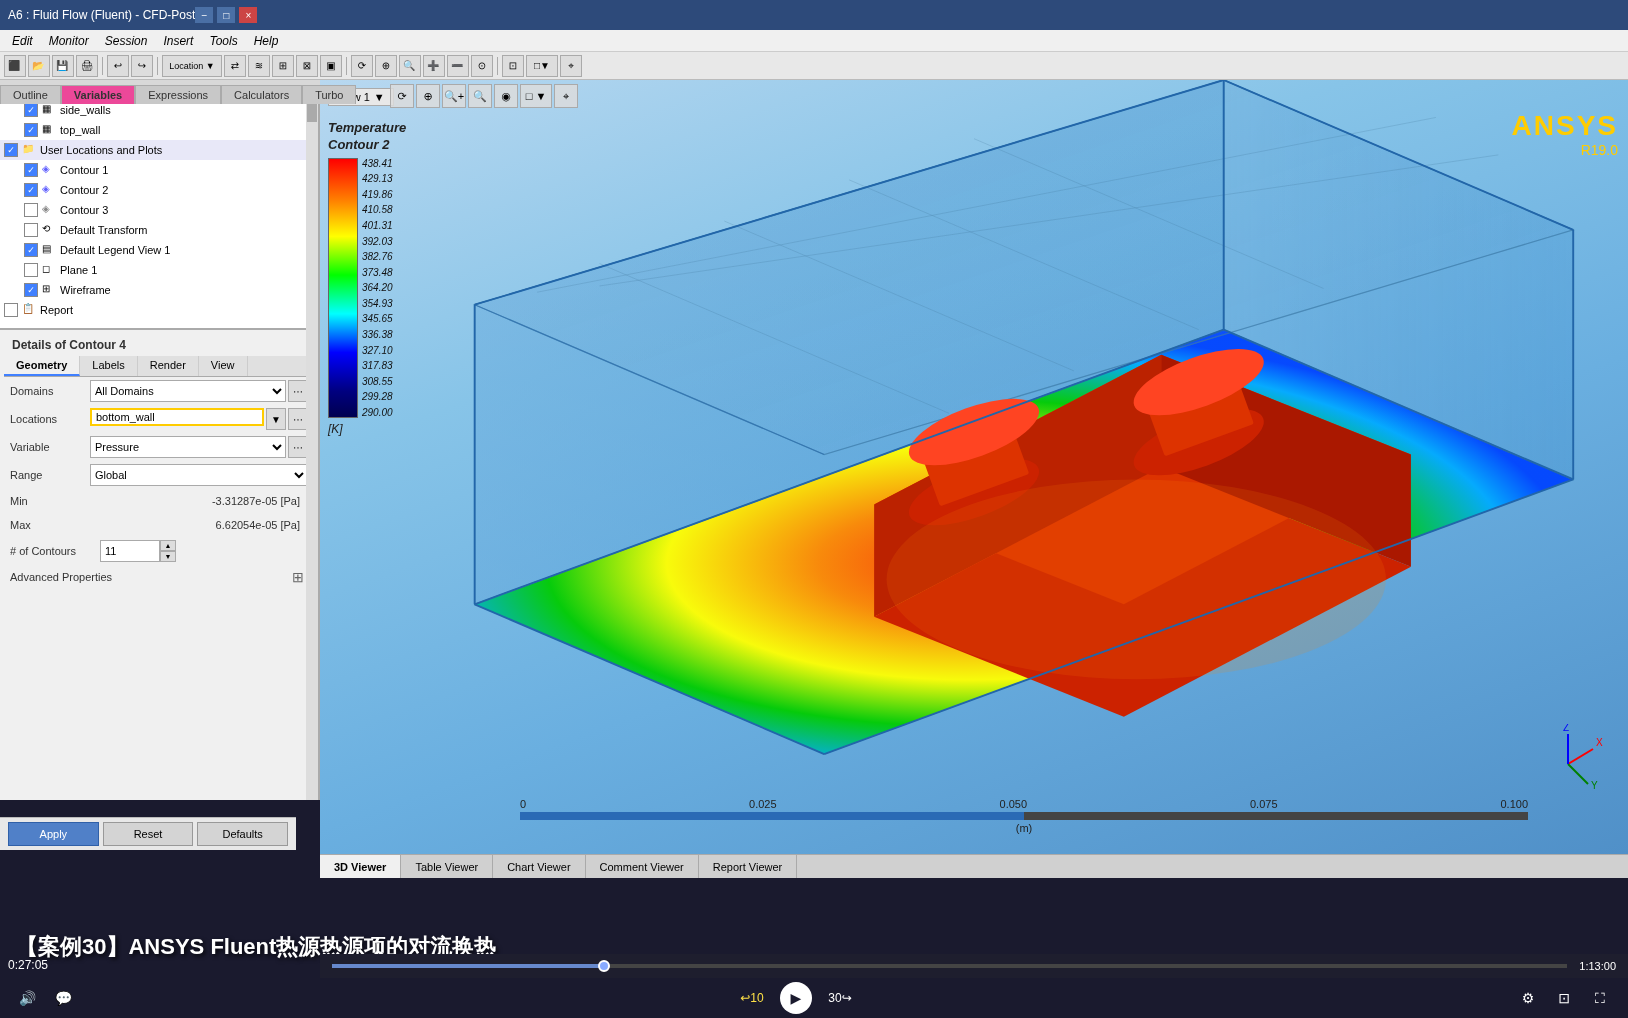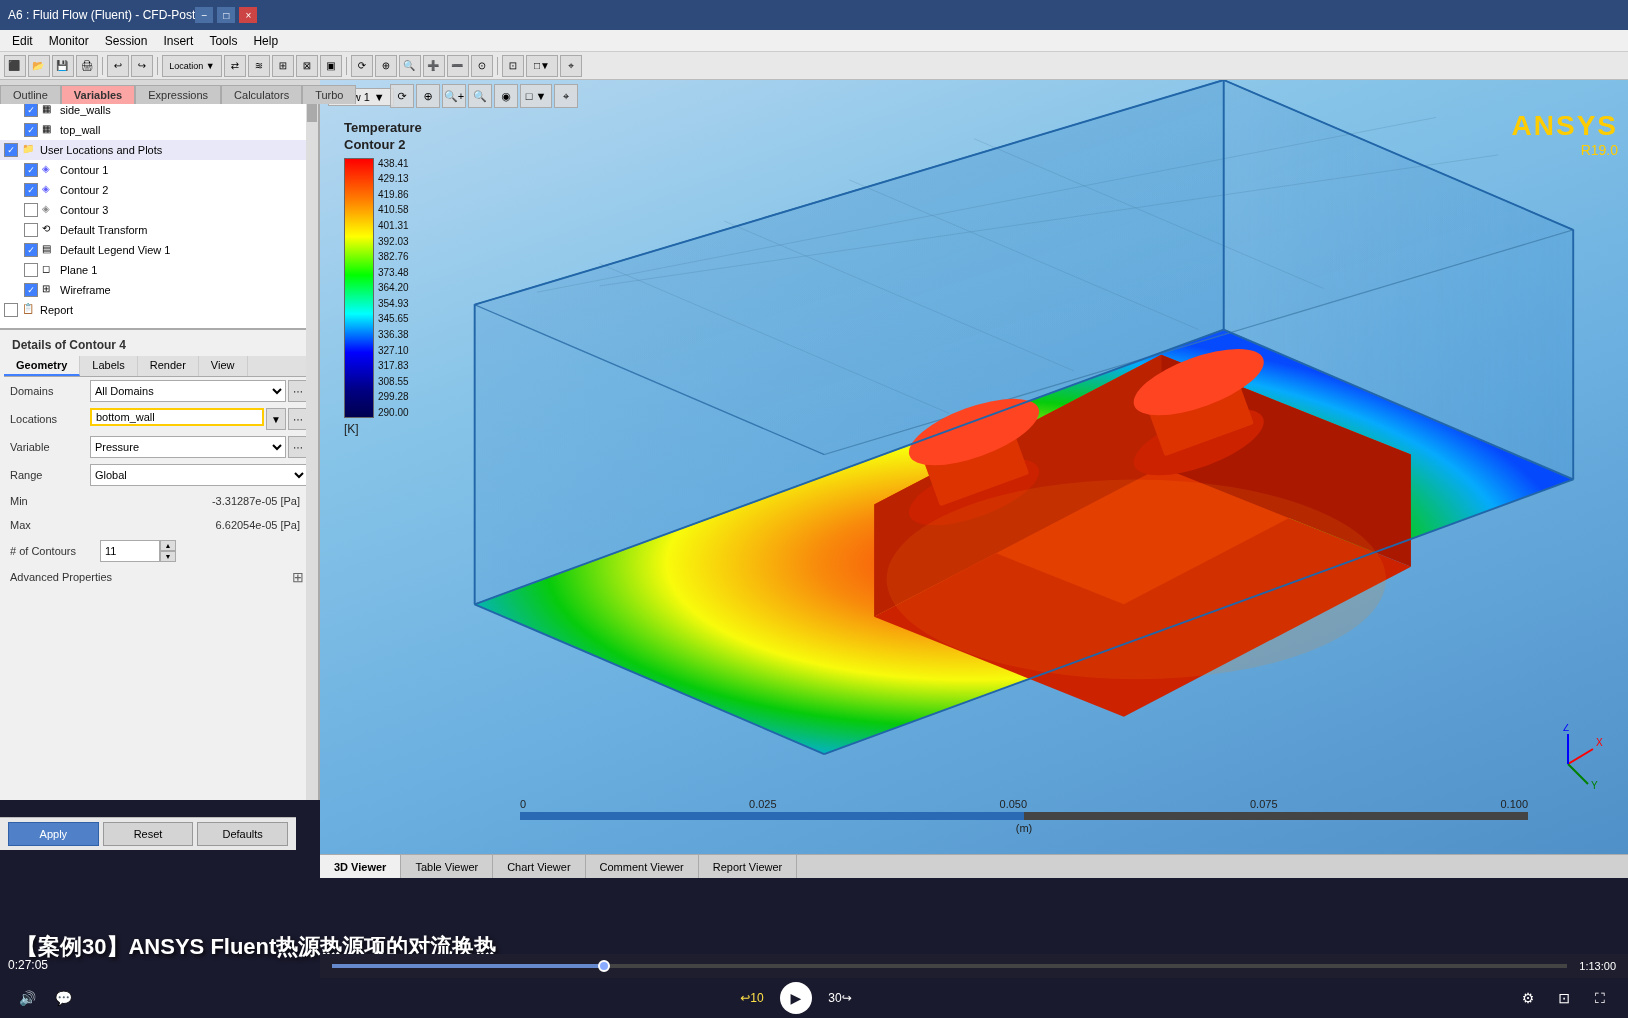--- a/index.html
+++ b/index.html
@@ -51,20 +51,21 @@
       top: 30px;
       left: 0;
       width: 100%;
       height: 22px;
       background: #f0f0f0;
       display: flex;
       align-items: center;
       padding: 0 4px;
       border-bottom: 1px solid #ccc;
       z-index: 100;
+      font-style: italic;
     }
     .menu-item {
       padding: 2px 8px;
       font-size: 12px;
       color: #000;
       cursor: pointer;
     }
 
     
     #toolbar {
@@ -109,21 +110,21 @@
     .tab {
       padding: 3px 12px;
       background: #c8c8c8;
       border: 1px solid #aaa;
       border-bottom: none;
       cursor: pointer;
       font-size: 11px;
       color: #333;
     }
     .tab.active {
-      background: #fca5a5;
+      background: #ec4899;
       font-weight: bold;
     }
 
     
     #left-panel {
       position: absolute;
       top: 80px;
       left: 0;
       width: 320px;
       height: 720px;
@@ -403,22 +404,23 @@
       display: flex;
       align-items: center;
       justify-content: center;
       font-size: 11px;
     }
 
     
     #color-legend {
       position: absolute;
       top: 40px;
-      left: 24px;
+      left: 8px;
       z-index: 10;
+      font-style: italic;
     }
     #legend-title {
       font-size: 13px;
       font-weight: bold;
       color: #222;
       line-height: 1.3;
     }
     #legend-bar-container {
       display: flex;
       margin-top: 4px;

